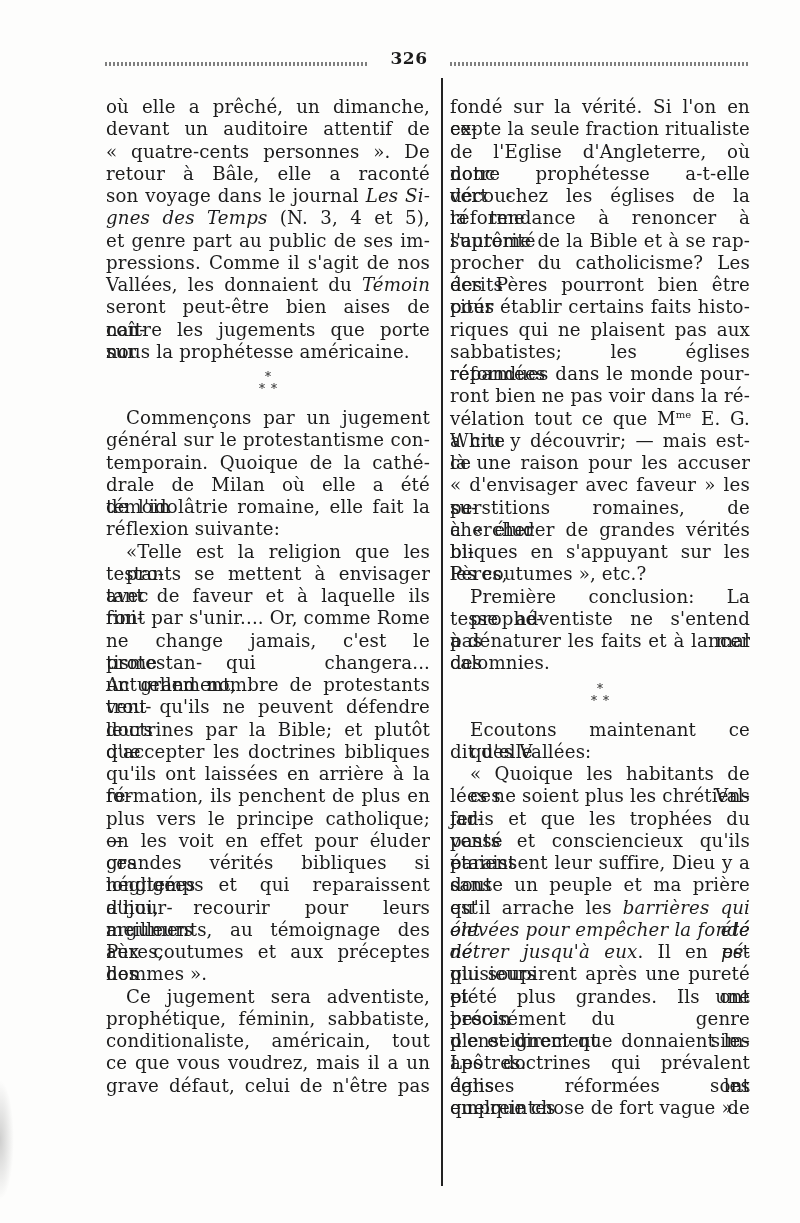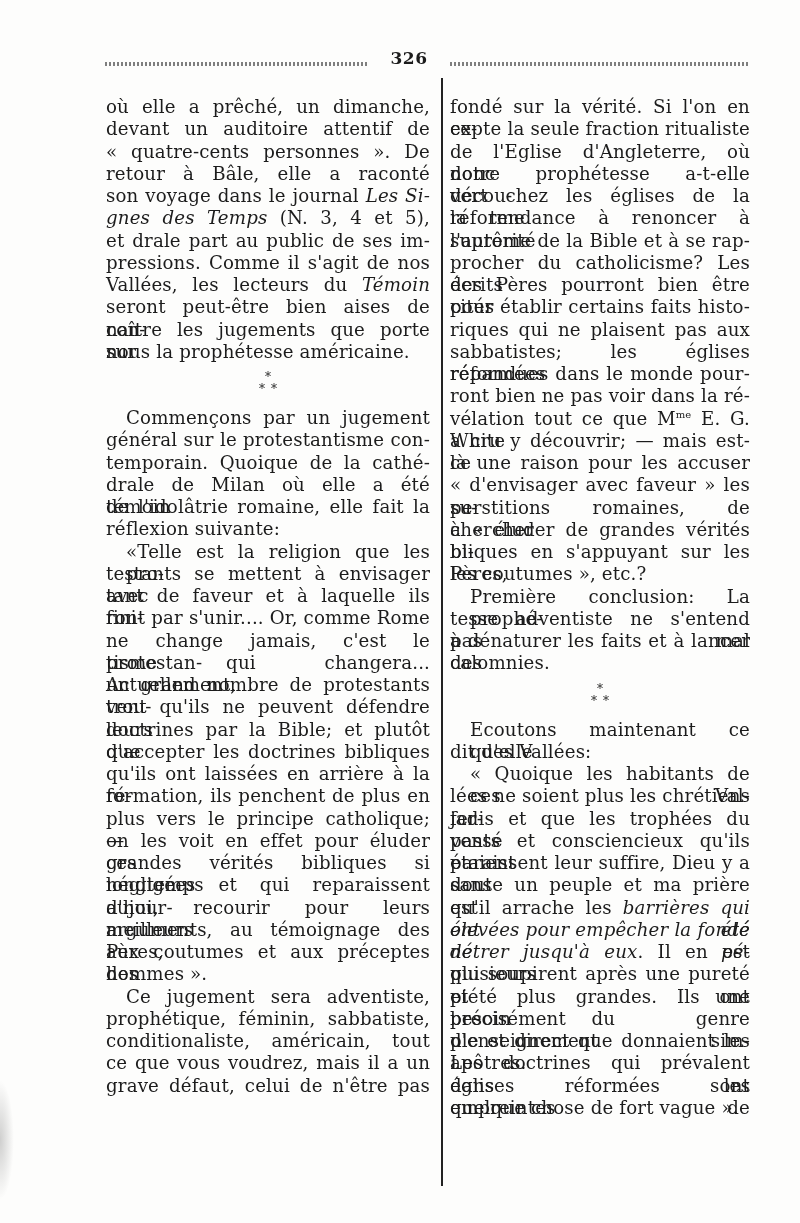--- a/index.html
+++ b/index.html
@@ -106,23 +106,23 @@
   </div>
 
   <div class="column left" id="col-left">
       <div>
         <div class="line"><span>où elle a prêché, un dimanche,</span></div>
         <div class="line"><span>devant un auditoire attentif de</span></div>
         <div class="line"><span>« quatre-cents personnes ». De</span></div>
         <div class="line"><span>retour à Bâle, elle a raconté</span></div>
         <div class="line"><span>son voyage dans le journal </span><span class="ital">Les Si-</span></div>
         <div class="line"><span class="ital">gnes des Temps</span><span> (N. 3, 4 et 5),</span></div>
-        <div class="line"><span>et drale part au public de ses im-</span></div>
+        <div class="line"><span>et genre part au public de ses im-</span></div>
         <div class="line"><span>pressions. Comme il s'agit de nos</span></div>
-        <div class="line"><span>Vallées, les lecteurs du </span><span class="ital">Témoin</span></div>
+        <div class="line"><span>Vallées, les donnaient du </span><span class="ital">Témoin</span></div>
         <div class="line"><span>seront peut-être bien aises de con-</span></div>
         <div class="line"><span>naître les jugements que porte sur</span></div>
         <div class="line last"><span>nous la prophétesse américaine.</span></div>
       </div>
       <div class="asterism">
         <span class="top">*</span>
         <span class="bottom">**</span>
       </div>
       <div>
         <div class="line indent"><span>Commençons par un jugement</span></div>

